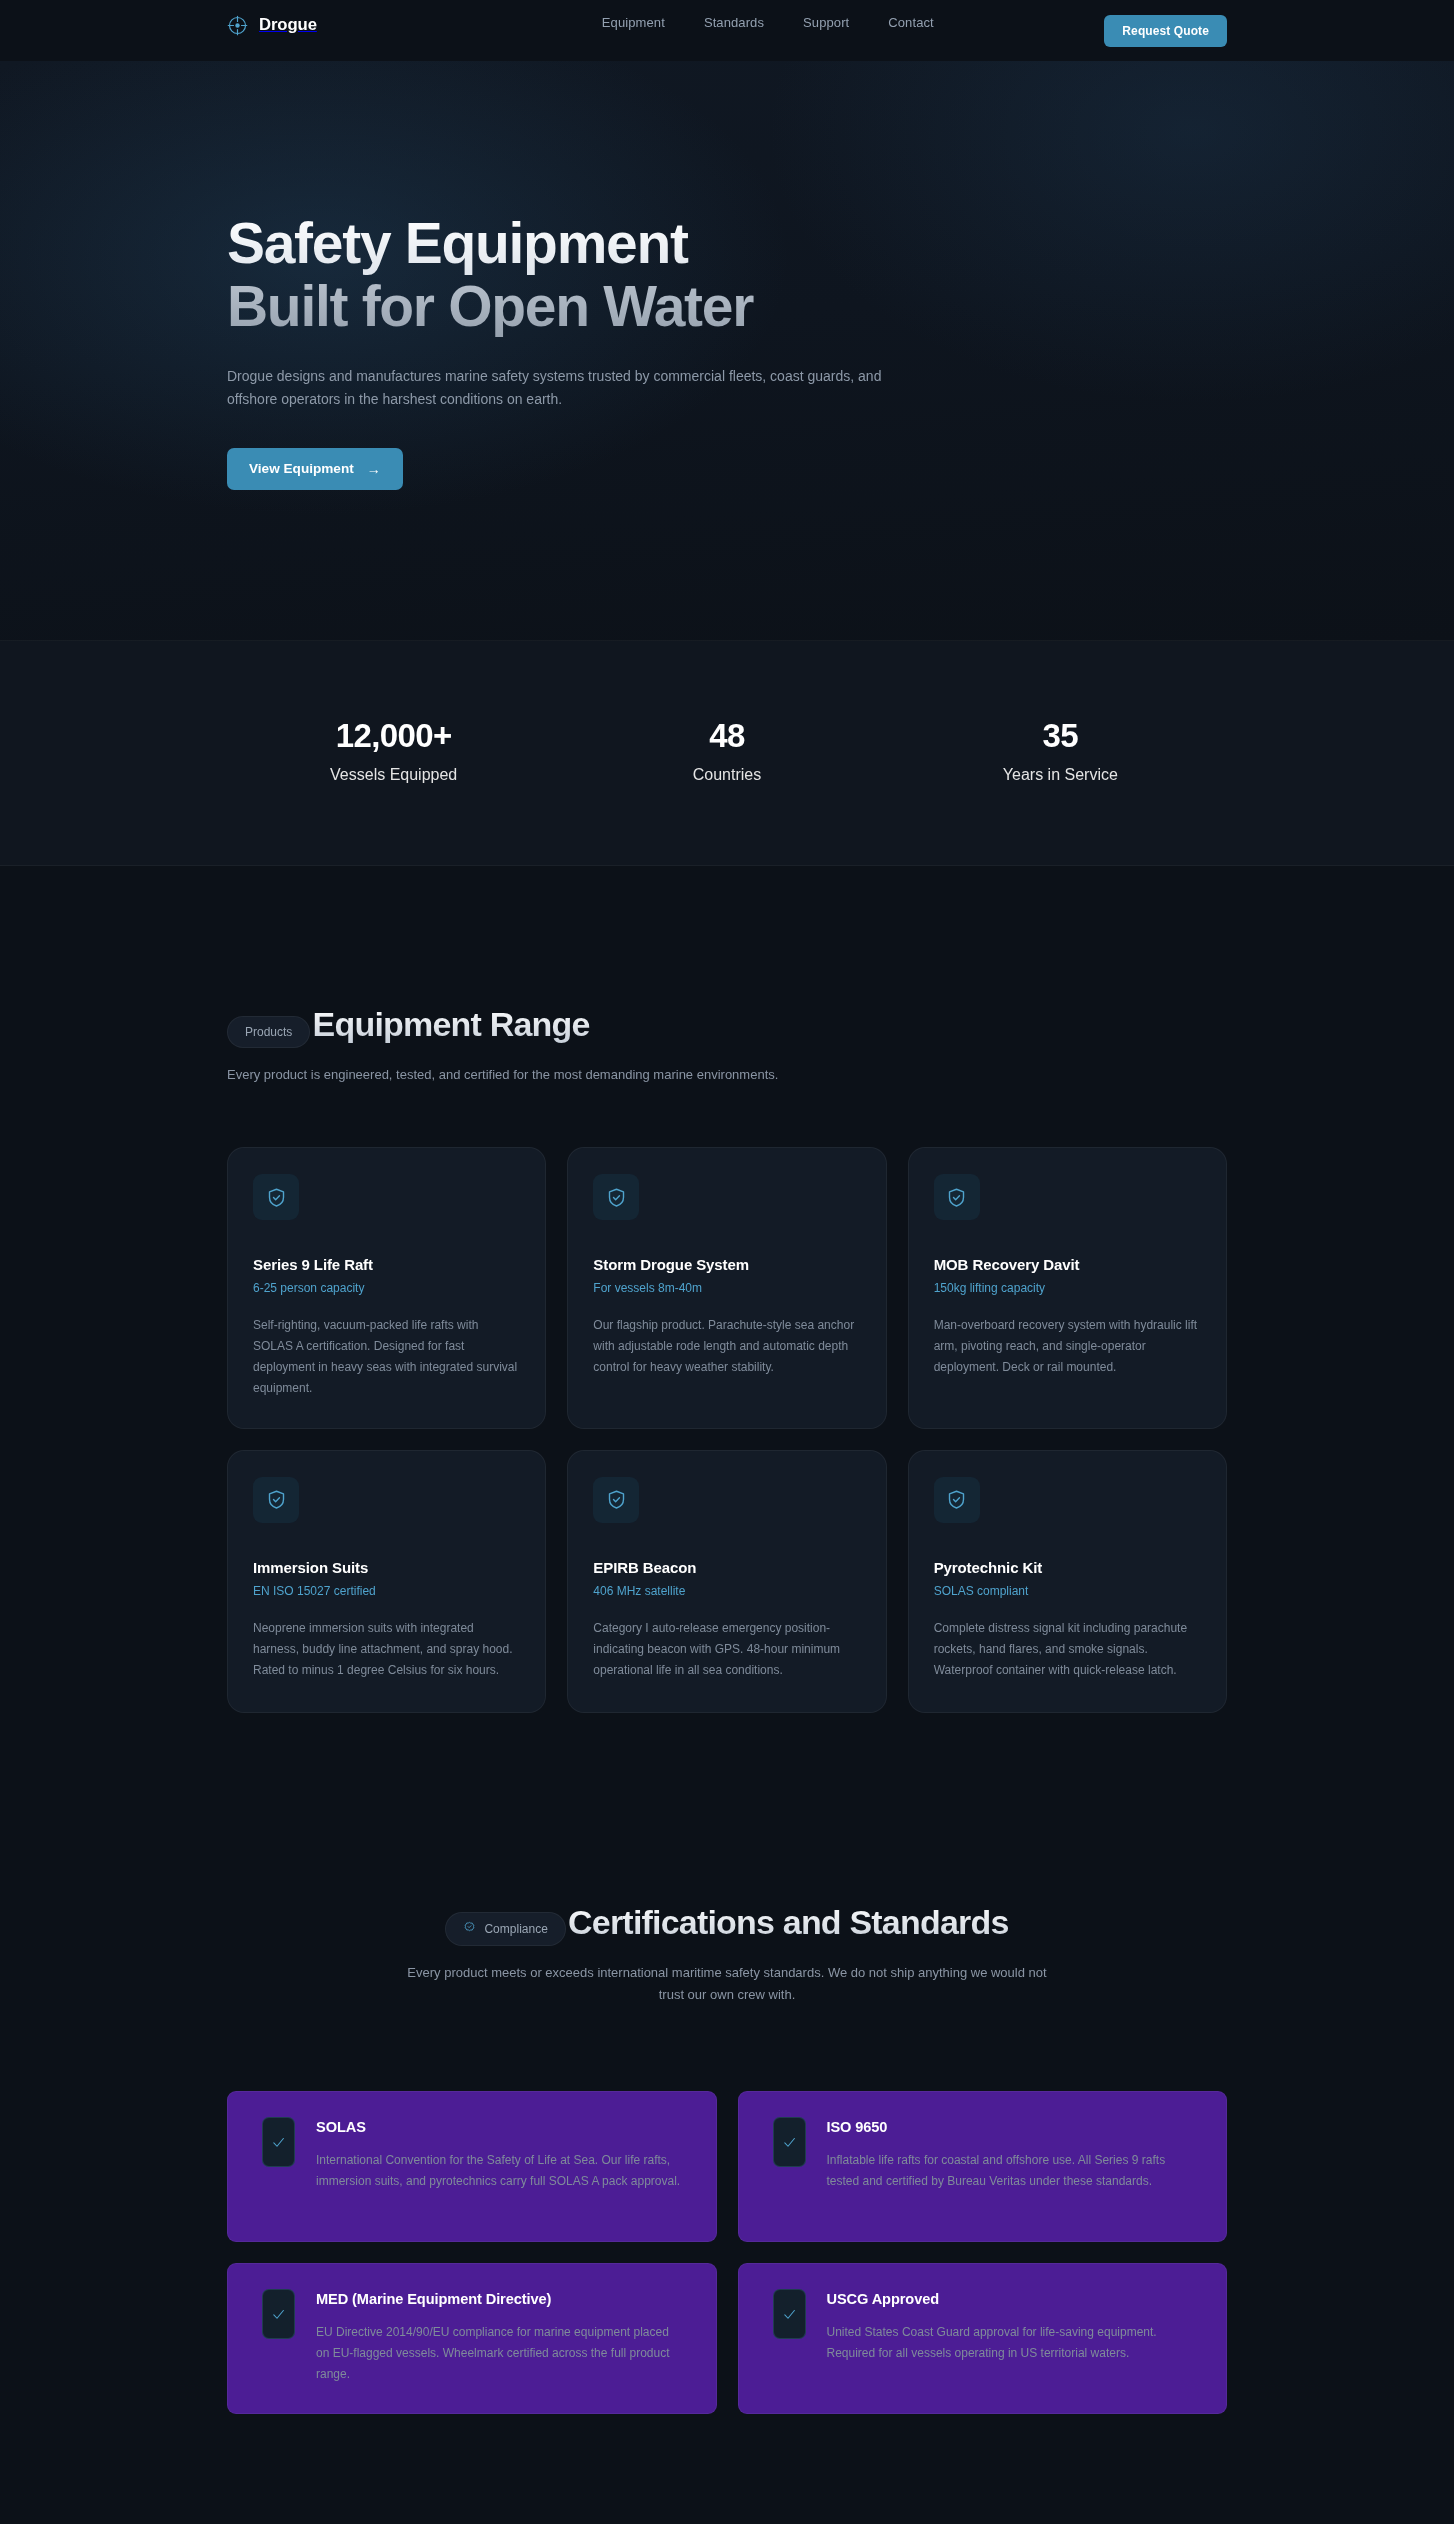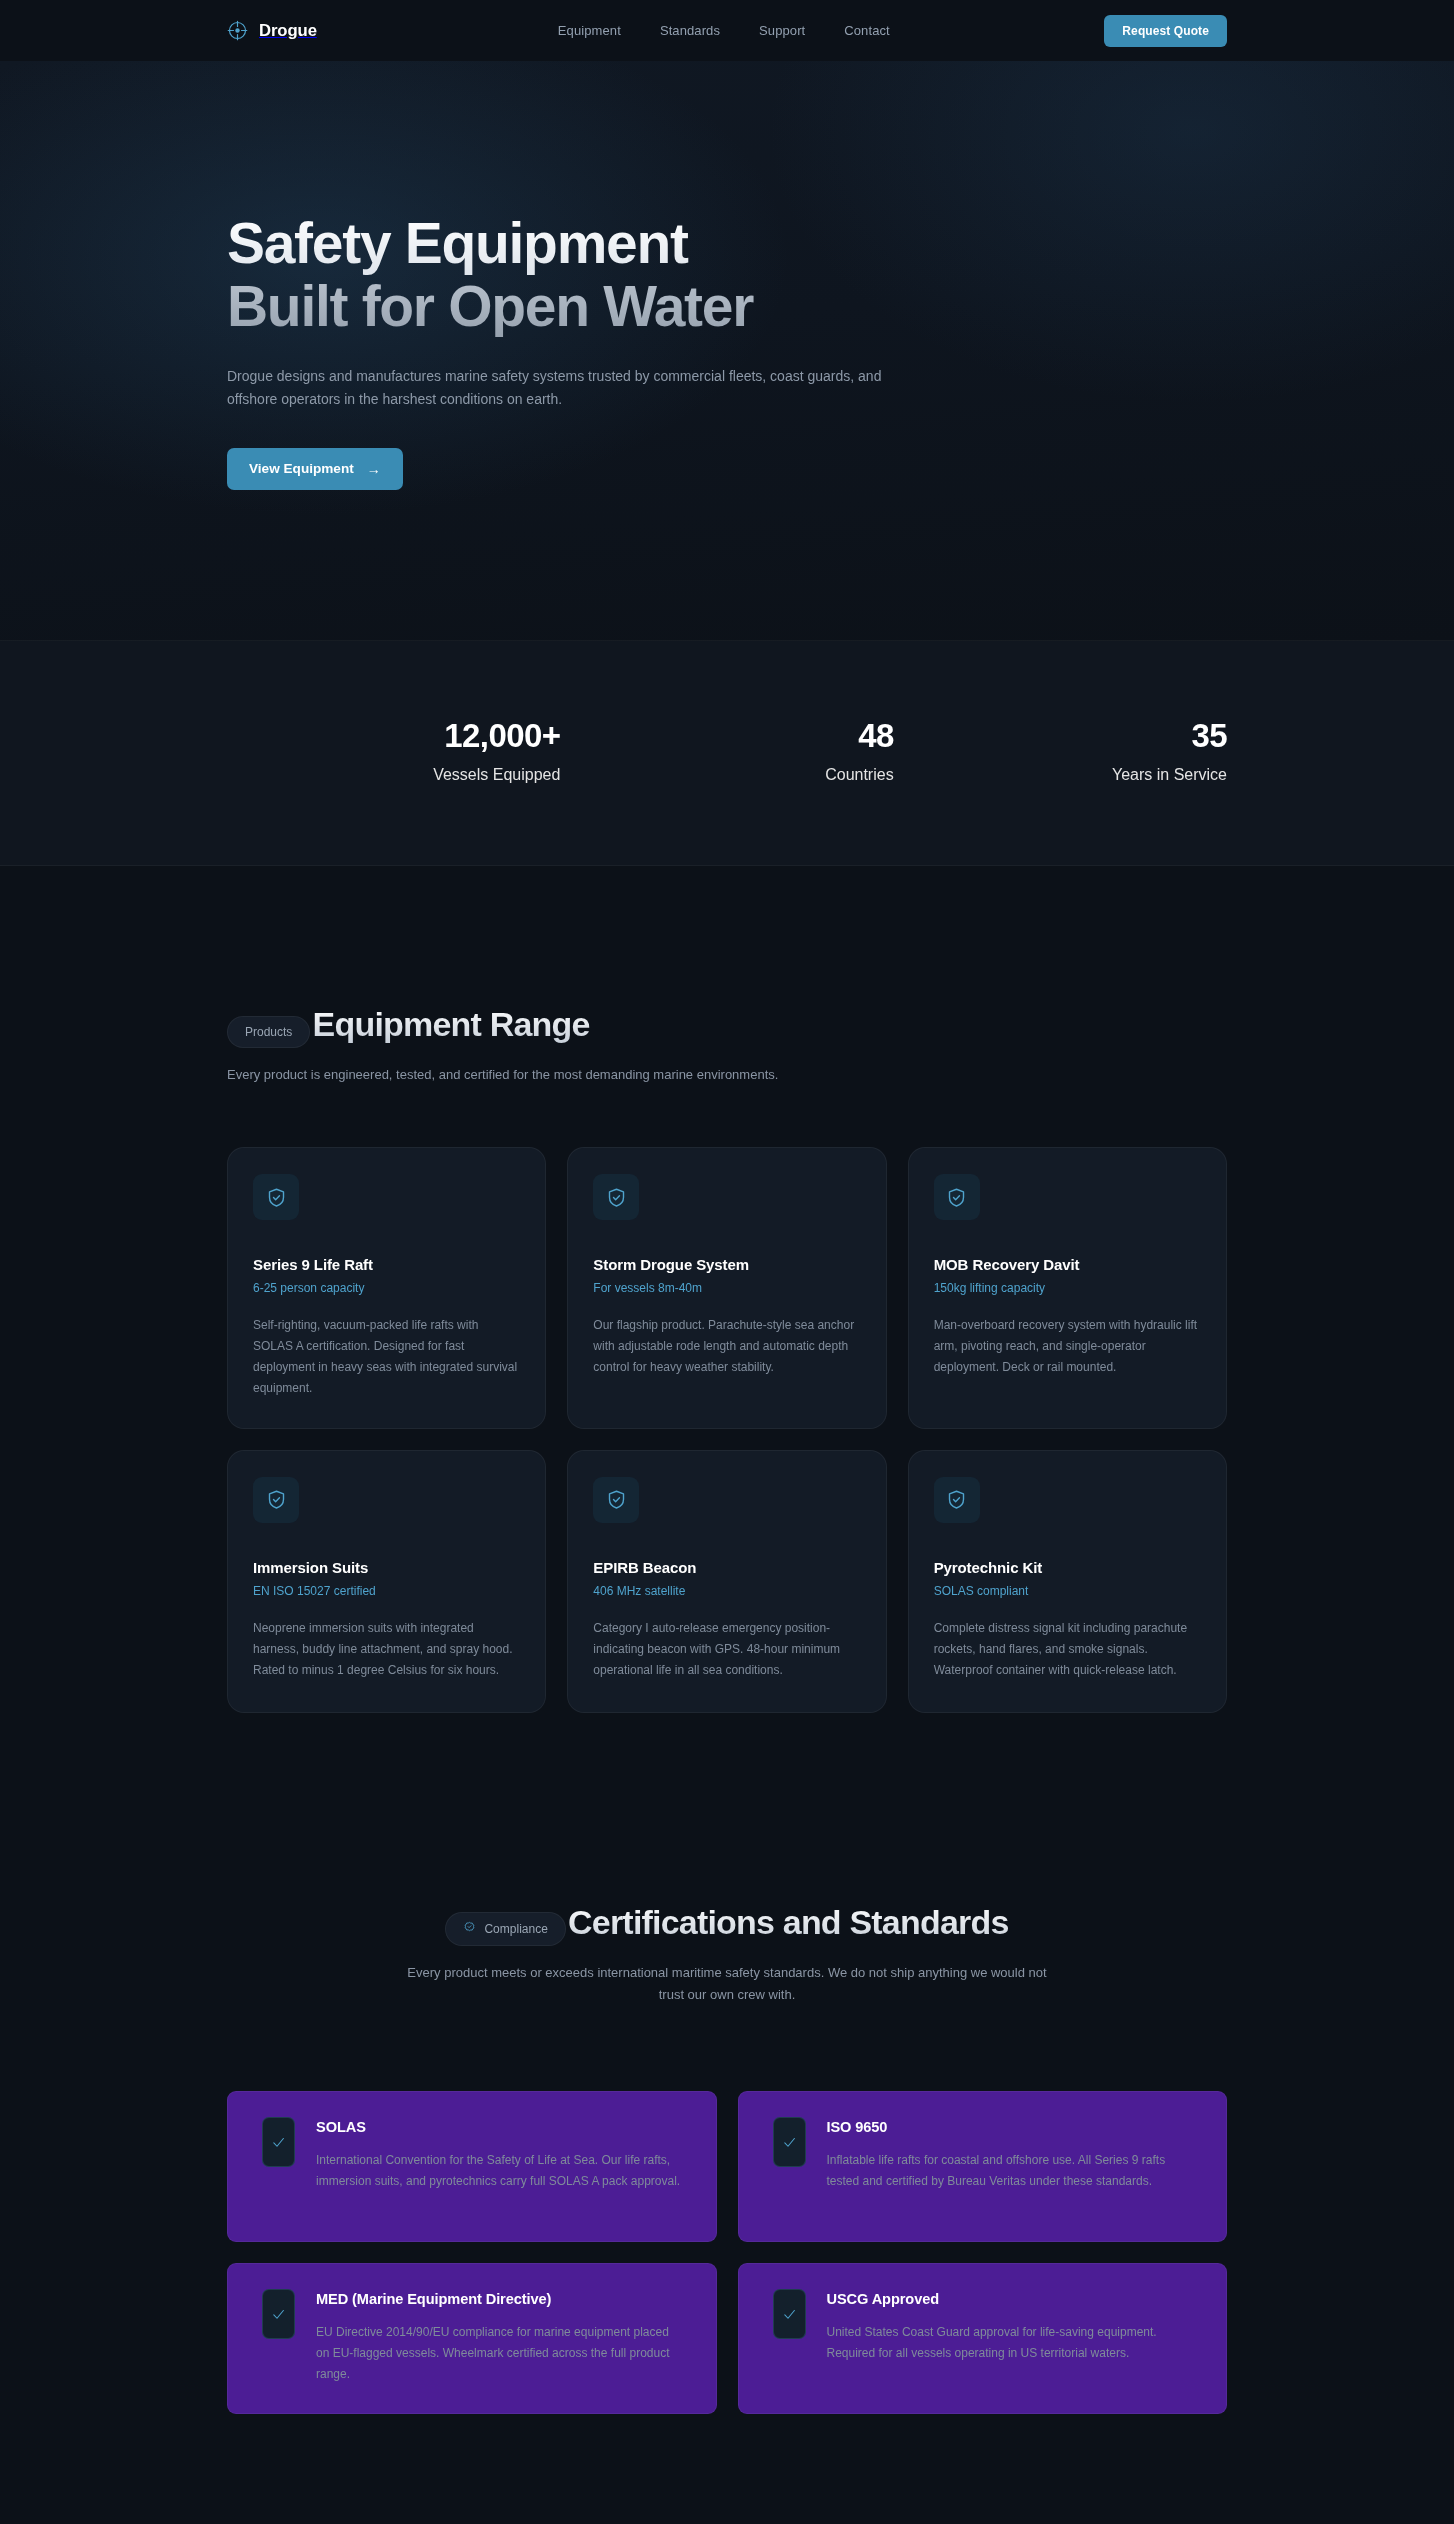--- a/index.html
+++ b/index.html
@@ -16,21 +16,21 @@
 
   
   .wrap { width:1000px; margin:0 auto; position:relative; }
 
   
   .nav {
     height:61px;
     display:flex; align-items:center;
     position:relative; z-index:40;
   }
-  .nav-inner { width:1000px; margin:0 auto; display:flex; align-items:center; }
+  .nav-inner { width:1000px; margin:0 auto; display:flex; align-items:flex-start;gap:44px; }
   .brand { display:flex; align-items:center; gap:11px; }
   .brand-mark { width:21px; height:21px; display:block; }
   .brand-name { font-size:16.7px; font-weight:700; letter-spacing:-0.1px; color:#fff; }
   .nav-links { display:flex; gap:39px; margin-left:241px; }
   .nav-link {
     font-size:13px; color:#93a0b0; text-decoration:none; letter-spacing:0.1px;
   }
   .nav-cta {
     margin-left:auto;
     background:#3a8cb4; color:#ffffff;
@@ -86,21 +86,21 @@
   }
   .btn-primary .arw { font-size:14px; line-height:1; }
 
   
   .stats {
     background:#10161f;
     padding:76px 0 81px;
     border-bottom:1px solid rgba(255,255,255,0.045);
   }
   .stats-grid { display:grid; grid-template-columns:repeat(3,1fr); }
-  .stat { text-align:right; }
+  .stat { text-align:center; }
   .stat-value { font-size:33px; font-weight:700; color:#ffffff; letter-spacing:-0.6px; margin-bottom:11px; }
   .stat-label { font-size:16px; color:#e5e5e5; }
 
   
   .products { padding:116px 0 0; }
   .pill {
     display:inline-flex; align-items:center; gap:8px;
     background:#161e2a; border:1px solid rgba(255,255,255,0.055);
     border-radius:504px; padding:7.6px 17px;
     font-size:12px; color:#9aa6b4;

